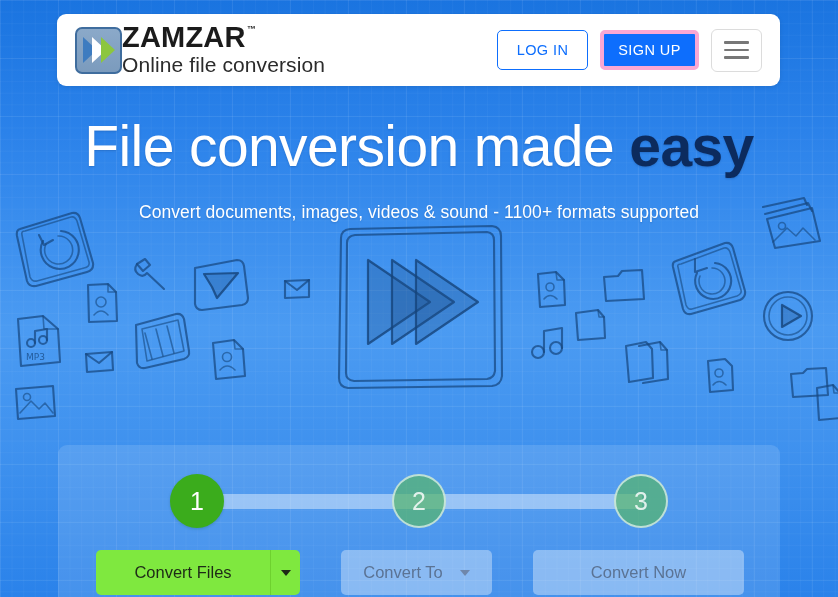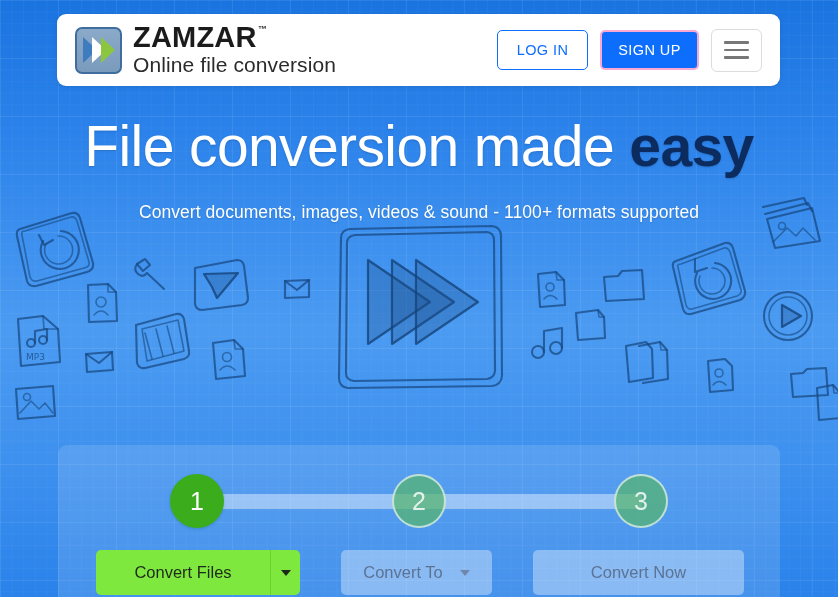--- a/index.html
+++ b/index.html
@@ -78,21 +78,20 @@
     border-radius: 9px;
     box-shadow: 0 1px 4px rgba(0,0,0,0.10);
     display: flex;
     align-items: center;
     padding: 0 18px 0 18px;
   }
 
   #logo-block {
     display: flex;
     align-items: center;
-    gap: 11px;
     text-decoration: none;
   }
 
   #logo-mark {
     width: 47px;
     height: 47px;
     border-radius: 7px;
     background: linear-gradient(180deg, #8ba9c9 0%, #7b9bbd 100%);
     border: 2px solid #3f6d9e;
     display: flex;
@@ -141,21 +140,21 @@
     color: #0d6efd;
     font-size: 14.5px;
     letter-spacing: 0.4px;
     cursor: pointer;
     font-family: inherit;
   }
 
   #signup-button {
     width: 99px;
     height: 40px;
-    border: 2px solid #f9a8d4;
+    border: 4px solid #f9a8d4;
     border-radius: 5px;
     background: #0d6efd;
     color: #ffffff;
     font-size: 14.5px;
     letter-spacing: 0.4px;
     cursor: pointer;
     font-family: inherit;
   }
 
   #menu-button {

